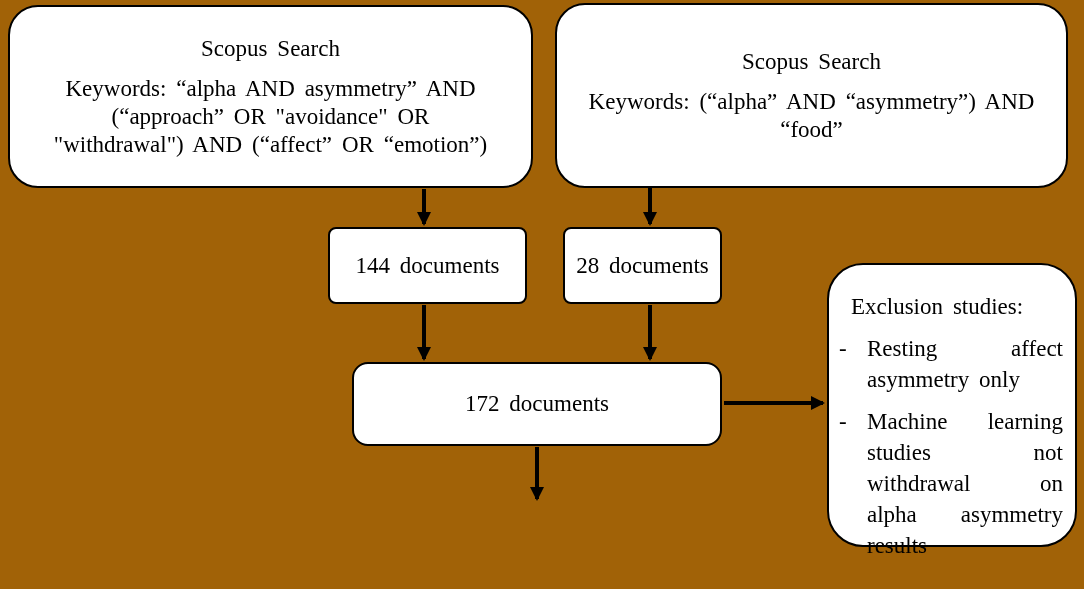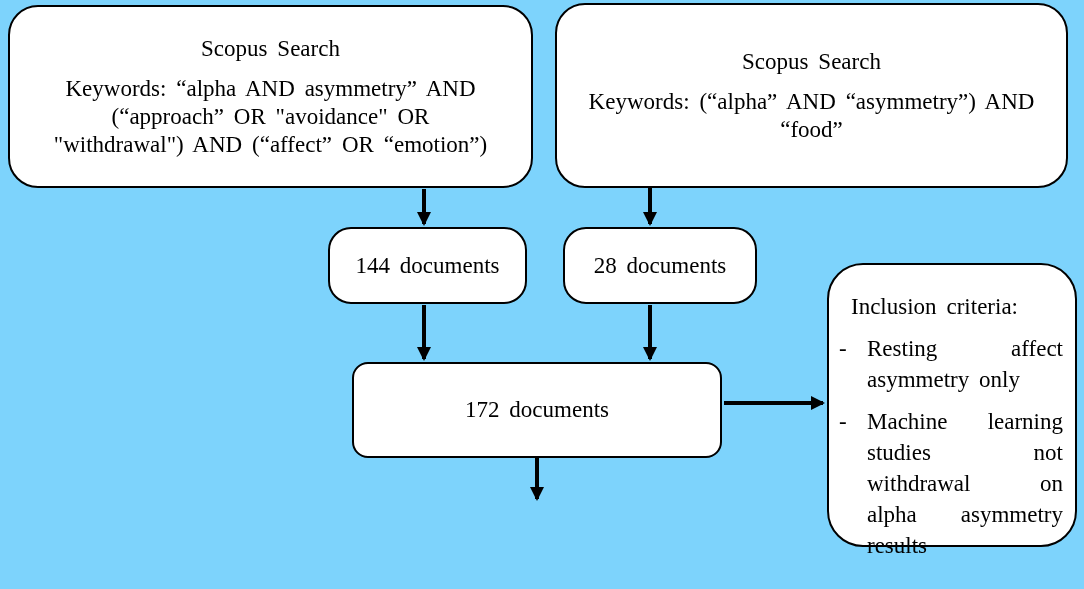--- a/index.html
+++ b/index.html
@@ -5,21 +5,21 @@
   * { box-sizing: border-box; }
   html, body { margin: 0; padding: 0; background: #ffffff; }
   body {
     font-family: "Liberation Serif", "DejaVu Serif", serif;
     color: #000000;
   }
   .canvas {
     position: relative;
     width: 1084px;
     height: 589px;
-    background: #7dd3fc;
+    background: #a16207;
     overflow: hidden;
   }
   .arrows {
     position: absolute;
     left: 0; top: 0;
     width: 1084px; height: 589px;
     pointer-events: none;
   }
   .box {
     position: absolute;
@@ -40,25 +40,25 @@
     gap: 12px;
   }
   #search1 { left: 8px;   top: 5px; width: 525px; height: 183px; padding: 4px 36px; }
   #search2 { left: 555px; top: 3px; width: 513px; height: 185px; padding: 4px 22px; }
   
   .count-box {
     display: flex;
     justify-content: center;
     align-items: center;
     text-align: center;
-    border-radius: 23px;
+    border-radius: 8px;
   }
   #docs144 { left: 328px; top: 227px; width: 199px; height: 77px; }
-  #docs28  { left: 563px; top: 227px; width: 194px; height: 77px; }
-  #docs172 { left: 352px; top: 362px; width: 370px; height: 96px; border-radius: 16px; }
+  #docs28  { left: 563px; top: 227px; width: 159px; height: 77px; }
+  #docs172 { left: 352px; top: 362px; width: 370px; height: 84px; border-radius: 16px; }
   #inclusion { left: 279px; top: 502px; width: 516px; height: 80px; border-radius: 16px; }
   
   #exclusion {
     left: 827px; top: 263px; width: 250px; height: 284px;
     border-radius: 36px;
     padding: 26px 12px 0 10px;
     line-height: 31px;
   }
   .excl-title {
     padding-left: 12px;
@@ -111,21 +111,21 @@
 
   <div id="docs28" class="box count-box">
     <span>28 documents</span>
   </div>
 
   <div id="docs172" class="box count-box">
     <span>172 documents</span>
   </div>
 
   <div id="exclusion" class="box">
-    <div class="excl-title">Inclusion criteria:</div>
+    <div class="excl-title">Exclusion studies:</div>
     <div class="excl-item">
       <span class="excl-dash">-</span>
       <span class="excl-text">Resting affect asymmetry only</span>
     </div>
     <div class="excl-item">
       <span class="excl-dash">-</span>
       <span class="excl-text">Machine learning studies not withdrawal on alpha asymmetry results</span>
     </div>
   </div>
 

